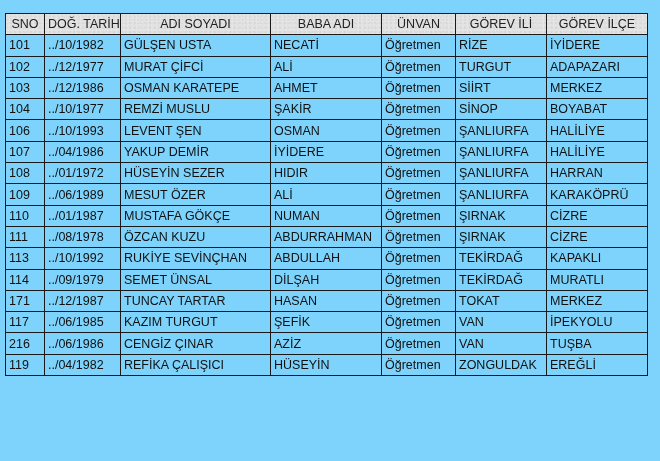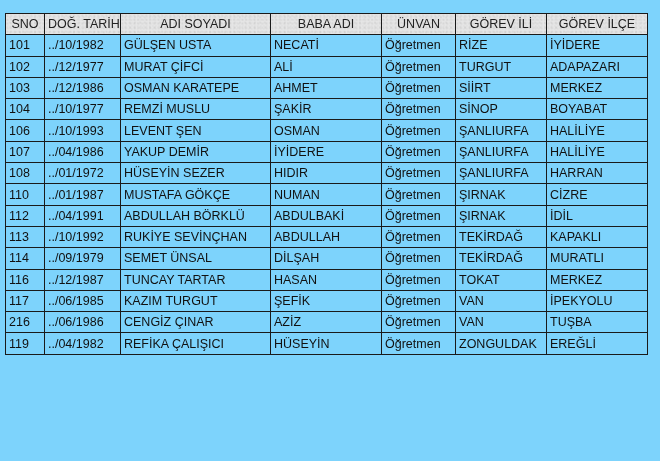--- a/index.html
+++ b/index.html
@@ -139,57 +139,66 @@
         <tr>
           <td class="c-sno">108</td>
           <td class="c-date">../01/1972</td>
           <td class="c-name">HÜSEYİN SEZER</td>
           <td class="c-father">HIDIR</td>
           <td class="c-title">Öğretmen</td>
           <td class="c-city">ŞANLIURFA</td>
           <td class="c-district">HARRAN</td>
         </tr>
         <tr>
+          <td class="c-sno">109</td>
+          <td class="c-date">../06/1989</td>
+          <td class="c-name">MESUT ÖZER</td>
+          <td class="c-father">ALİ</td>
+          <td class="c-title">Öğretmen</td>
+          <td class="c-city">ŞANLIURFA</td>
+          <td class="c-district">KARAKÖPRÜ</td>
+        </tr>
+        <tr>
           <td class="c-sno">110</td>
           <td class="c-date">../01/1987</td>
           <td class="c-name">MUSTAFA GÖKÇE</td>
           <td class="c-father">NUMAN</td>
           <td class="c-title">Öğretmen</td>
           <td class="c-city">ŞIRNAK</td>
           <td class="c-district">CİZRE</td>
         </tr>
         <tr>
-          <td class="c-sno">112</td>
-          <td class="c-date">../04/1991</td>
-          <td class="c-name">ABDULLAH BÖRKLÜ</td>
-          <td class="c-father">ABDULBAKİ</td>
+          <td class="c-sno">111</td>
+          <td class="c-date">../08/1978</td>
+          <td class="c-name">ÖZCAN KUZU</td>
+          <td class="c-father">ABDURRAHMAN</td>
           <td class="c-title">Öğretmen</td>
           <td class="c-city">ŞIRNAK</td>
-          <td class="c-district">İDİL</td>
+          <td class="c-district">CİZRE</td>
         </tr>
         <tr>
           <td class="c-sno">113</td>
           <td class="c-date">../10/1992</td>
           <td class="c-name">RUKİYE SEVİNÇHAN</td>
           <td class="c-father">ABDULLAH</td>
           <td class="c-title">Öğretmen</td>
           <td class="c-city">TEKİRDAĞ</td>
           <td class="c-district">KAPAKLI</td>
         </tr>
         <tr>
           <td class="c-sno">114</td>
           <td class="c-date">../09/1979</td>
           <td class="c-name">SEMET ÜNSAL</td>
           <td class="c-father">DİLŞAH</td>
           <td class="c-title">Öğretmen</td>
           <td class="c-city">TEKİRDAĞ</td>
           <td class="c-district">MURATLI</td>
         </tr>
         <tr>
-          <td class="c-sno">116</td>
+          <td class="c-sno">171</td>
           <td class="c-date">../12/1987</td>
           <td class="c-name">TUNCAY TARTAR</td>
           <td class="c-father">HASAN</td>
           <td class="c-title">Öğretmen</td>
           <td class="c-city">TOKAT</td>
           <td class="c-district">MERKEZ</td>
         </tr>
         <tr>
           <td class="c-sno">117</td>
           <td class="c-date">../06/1985</td>

